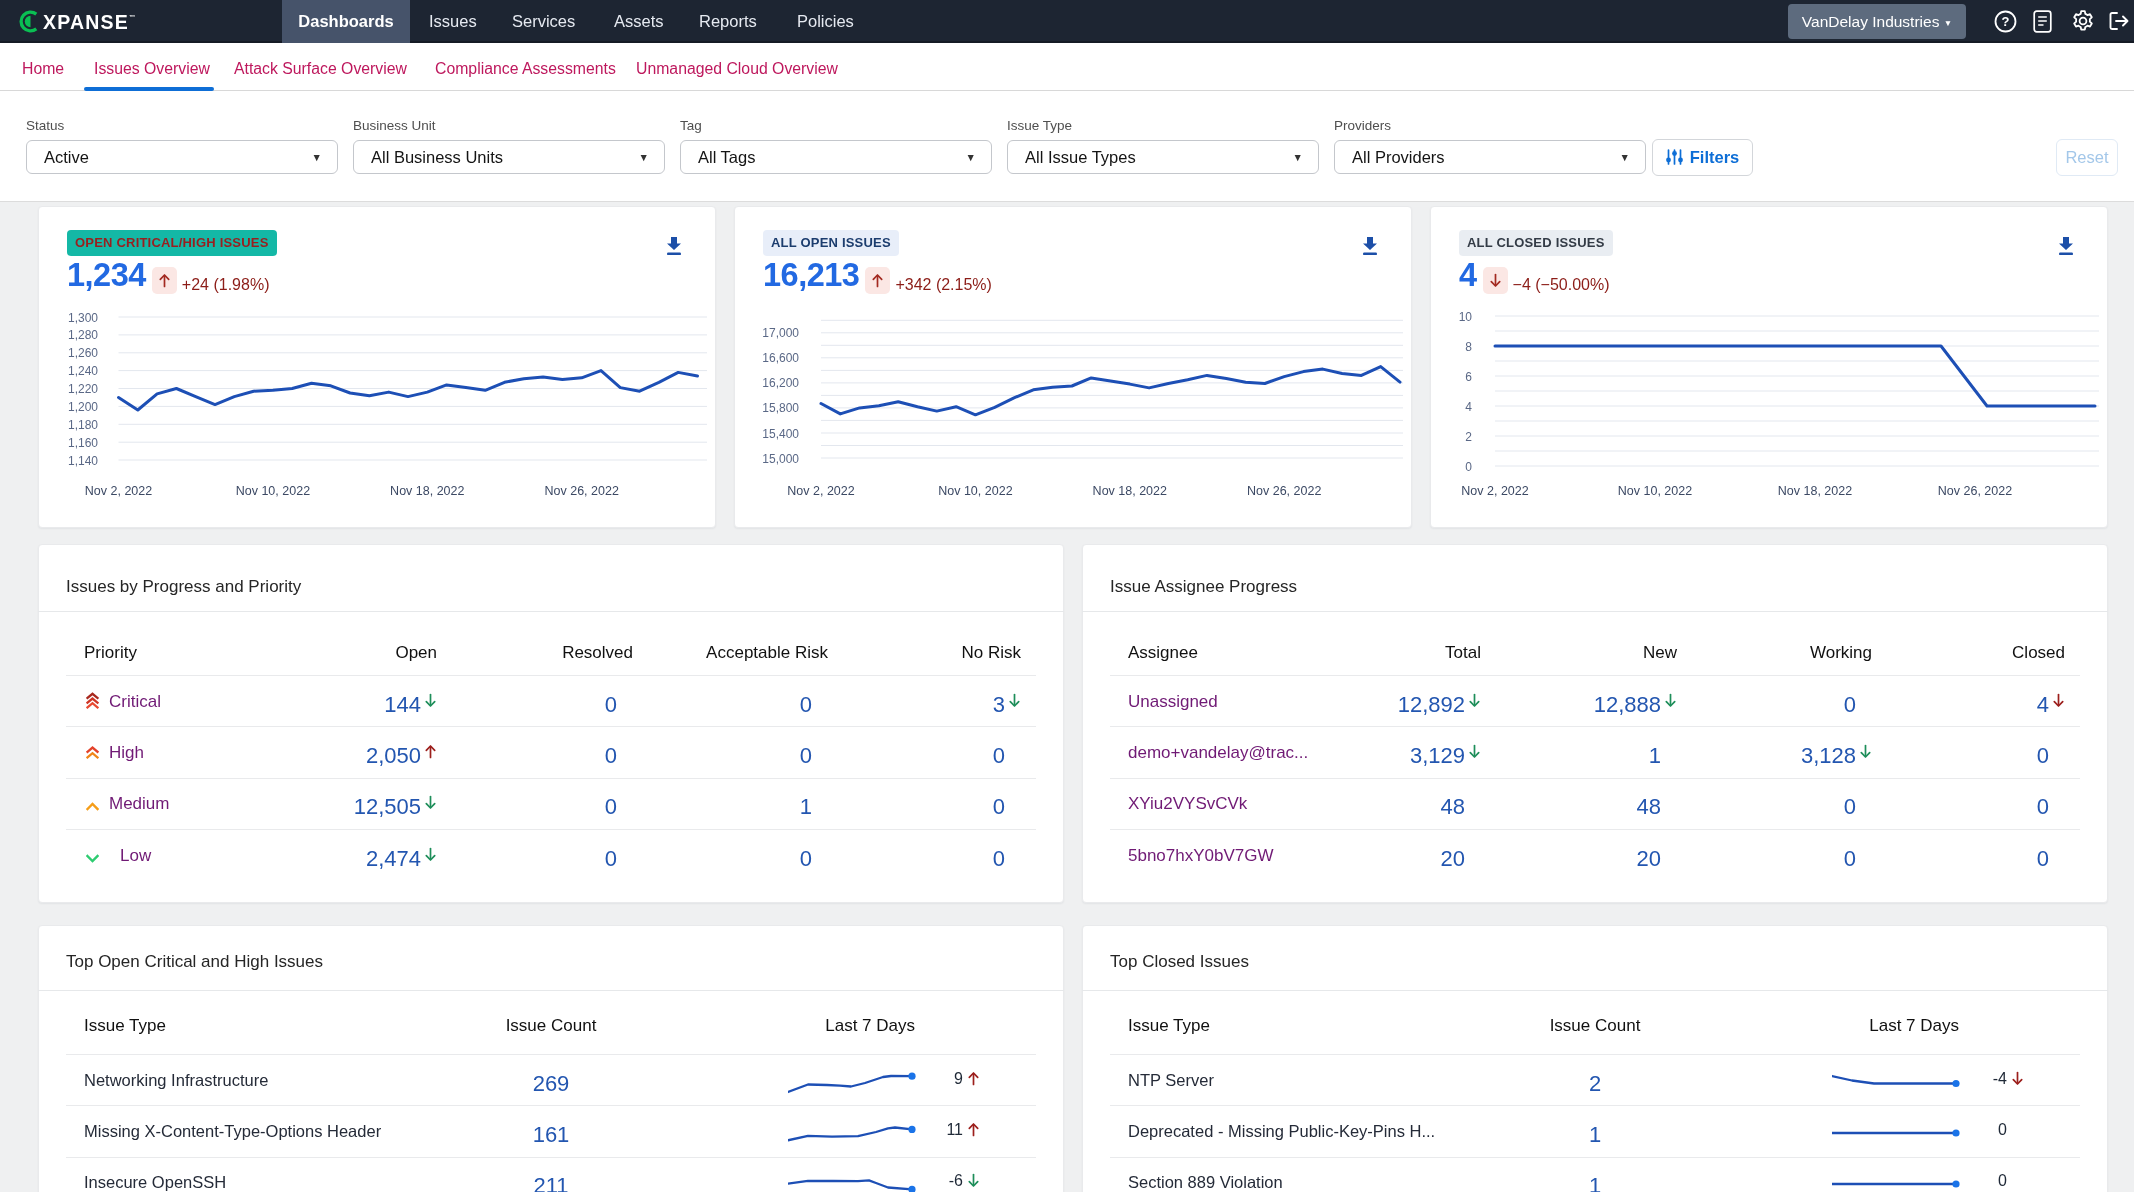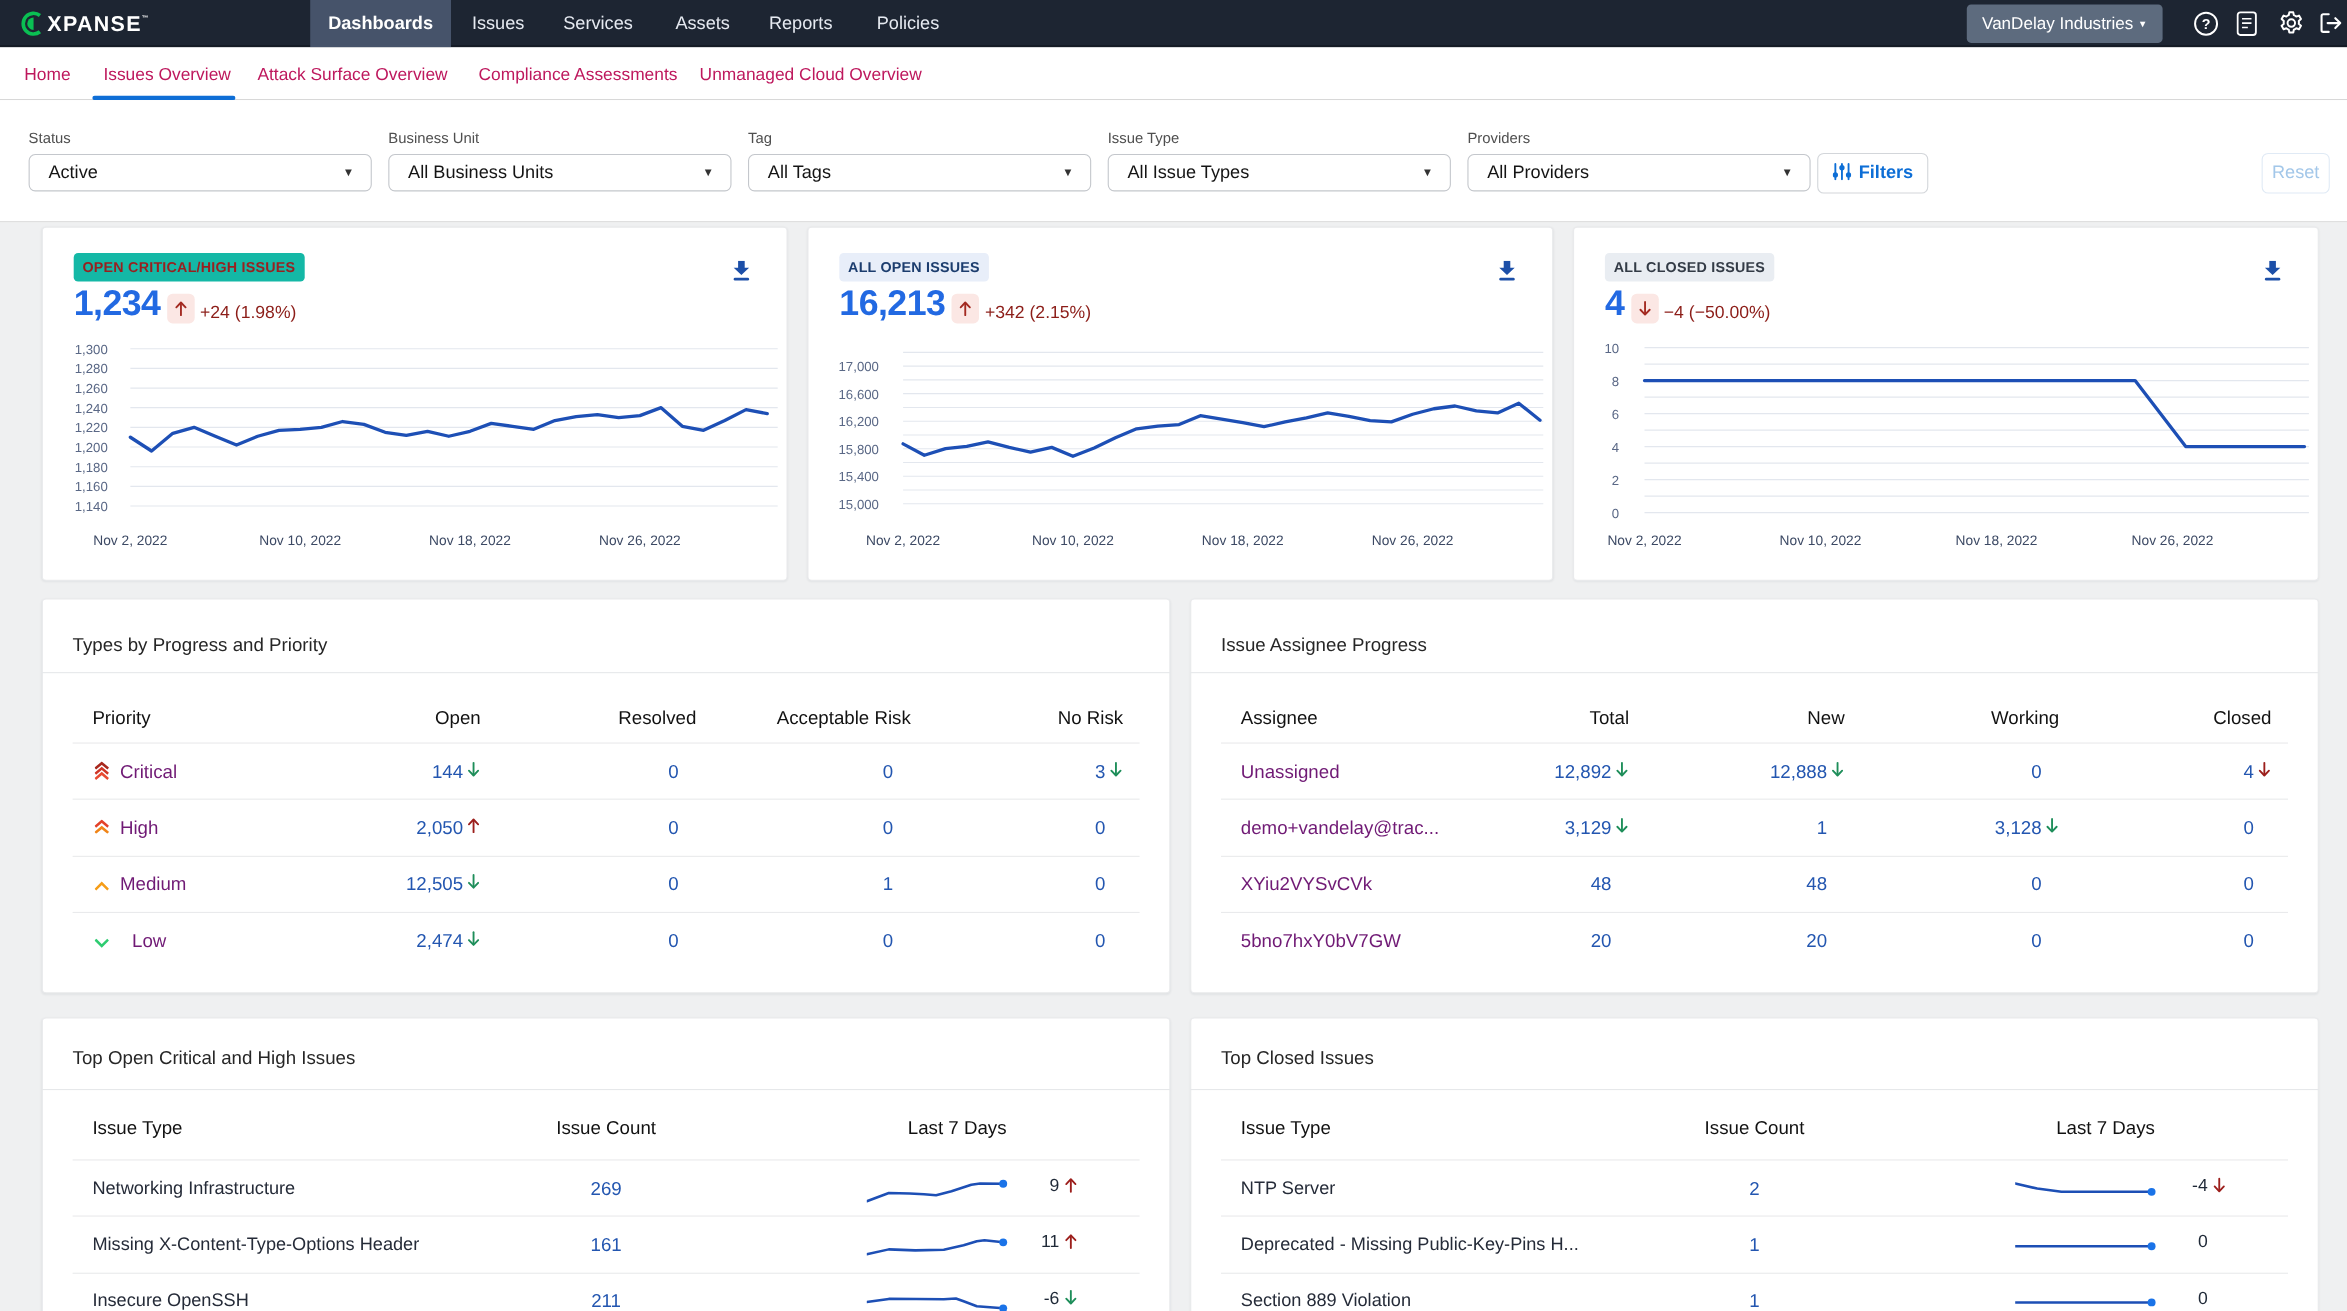--- a/index.html
+++ b/index.html
@@ -29,21 +29,21 @@
 .statnum{font-size:32.5px;font-weight:bold;color:#2269e2;letter-spacing:-.5px}
 .chip{display:inline-flex;align-items:center;justify-content:center;margin-left:6px;width:25px;height:27px;background:#fbe7e4;border-radius:5px}
 .chg{margin-left:5px;font-size:16px;color:#8c1d18}
 .chart{position:absolute;left:0;top:0}
 .dl{position:absolute;right:33px;top:30px}
 
 .title{position:absolute;font-size:17px;color:#262626}
 .hdr{position:absolute;font-size:17px;color:#111}
 .cell{position:absolute;font-size:17px;color:#701a75}
 .cell2{position:absolute;font-size:16.5px;color:#252b38}
-.bluenum{position:absolute;font-size:17px;color:#2356b0}
+.bluenum{position:absolute;font-size:22px;color:#2356b0}
 .arrslot{position:absolute;font-size:16px;width:16px}
 .rowline{position:absolute;height:1px;background:#e9eaec}
 .trendnum{position:absolute;font-size:16px;color:#1f2937}
 
 </style></head><body>
 <div class="topbar"></div>
 <svg class="abs" style="left:19px;top:10px" width="23" height="23" viewBox="0 0 23 23">
     <path d="M 17.3 4.1 A 9.4 9.4 0 1 0 17.3 18.9" fill="none" stroke="#0abf53" stroke-width="3.3"></path>
     <path d="M 11.5 5.8 A 5.7 5.7 0 0 0 11.5 17.2 Z" fill="#0abf53"></path>
   </svg>
@@ -230,21 +230,21 @@
       <text x="41" y="233.5" text-anchor="end" font-size="12px" fill="#5a6886">2</text>
       <text x="41" y="263.5" text-anchor="end" font-size="12px" fill="#5a6886">0</text>
       <polyline points="64.0,139.0 510.0,139.0 556.0,199.0 664.0,199.0" fill="none" stroke="#1d4fb5" stroke-width="3" stroke-linejoin="round" stroke-linecap="round"></polyline>
       <text x="64.0" y="288" text-anchor="middle" font-size="12.5px" fill="#3c4964">Nov 2, 2022</text>
       <text x="224.0" y="288" text-anchor="middle" font-size="12.5px" fill="#3c4964">Nov 10, 2022</text>
       <text x="384.0" y="288" text-anchor="middle" font-size="12.5px" fill="#3c4964">Nov 18, 2022</text>
       <text x="544.0" y="288" text-anchor="middle" font-size="12.5px" fill="#3c4964">Nov 26, 2022</text>
     </svg>
   </div>
 <div class="card" style="left:38px;top:544px;width:1026px;height:359px"></div>
-<div class="title" style="left:66px;top:577px">Types by Progress and Priority</div>
+<div class="title" style="left:66px;top:577px">Issues by Progress and Priority</div>
 <div class="rowline" style="left:38px;top:611px;width:1026px;background:#e6e8ea"></div>
 <div class="hdr" style="left:84px;top:643px">Priority</div>
 <div class="hdr" style="right:1697px;top:643px">Open</div>
 <div class="hdr" style="right:1501px;top:643px">Resolved</div>
 <div class="hdr" style="right:1306px;top:643px">Acceptable Risk</div>
 <div class="hdr" style="right:1113px;top:643px">No Risk</div>
 <div class="rowline" style="left:66px;top:675px;width:970px"></div>
 <div class="abs" style="left:86px;top:691.65px"><svg width="13" height="17" viewBox="0 0 13 17">
       <g fill="none" stroke-width="2.3" stroke-linecap="square" stroke-linejoin="miter">
         <path d="M1.5 6 L6.5 1.8 L11.5 6" stroke="#a8281e"></path>

